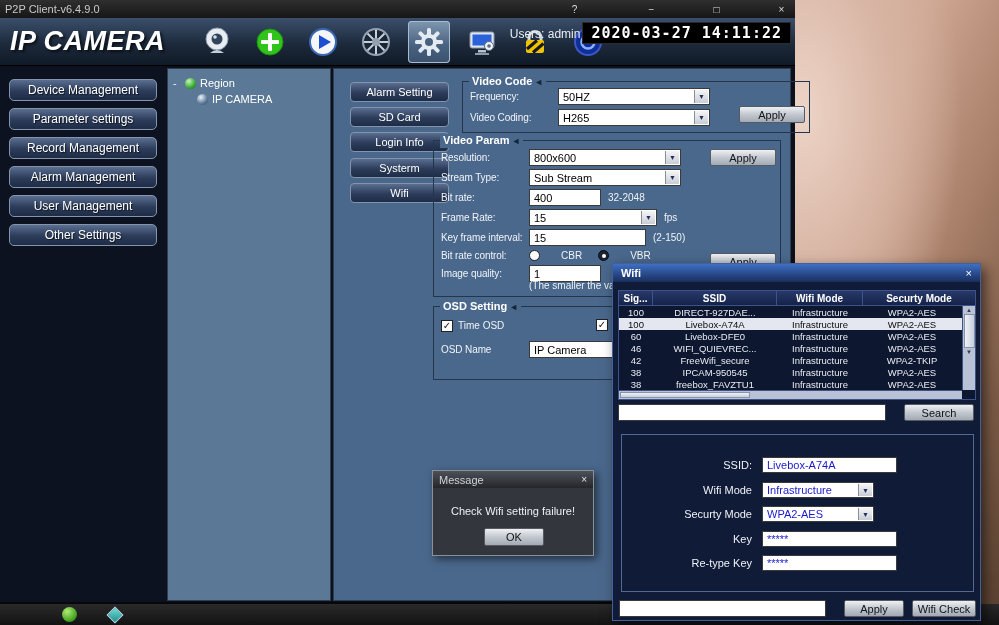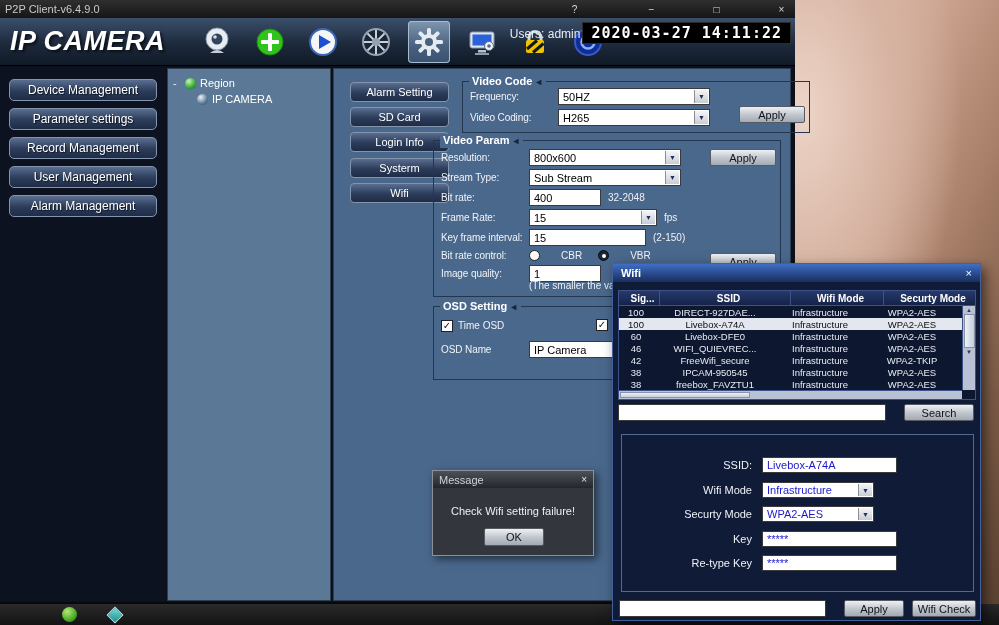--- a/index.html
+++ b/index.html
@@ -94,21 +94,21 @@
   .msg-text { margin-top:17px; text-align:center; color:#eceff2; font-size:11px; }
   .msg-ok { bottom:9px; left:51px; width:60px; height:18px; }
 
   
   .wifi { position:absolute; left:612px; top:263px; width:369px; height:358px; z-index:5; background:#101b37; border:1px solid #44609c; box-shadow:4px 5px 12px rgba(0,0,0,.6); }
   .wifi-title { height:18px; background:linear-gradient(#3f6fc4,#23407c 70%,#1a2f5e); color:#fff; font-size:11px; font-weight:bold; display:flex; align-items:center; padding:0 8px; }
   .wifi-close { margin-left:auto; color:#fff; font-size:11px; font-weight:normal; }
 
   .wtable { position:absolute; left:5px; top:26px; width:358px; height:110px; border:1px solid #3c5288; background:#0d1730; }
   .wt-head { display:flex; height:15px; background:linear-gradient(#27396a,#15234a); border-bottom:1px solid #3c5288; color:#fff; font-size:10px; font-weight:bold; }
-  .wt-head > div { display:flex; align-items:center; justify-content:center; border-right:1px solid #3c5288;margin-left:7px; }
+  .wt-head > div { display:flex; align-items:center; justify-content:center; border-right:1px solid #3c5288; }
   .col-sig { width:34px; flex:0 0 34px; }
   .col-ssid { width:124px; flex:0 0 124px; }
   .col-mode { width:86px; flex:0 0 86px; }
   .wt-head .col-sec { flex:1; border-right:none; }
   .wt-row .col-sec { width:98px; flex:0 0 98px; }
   .wt-body { position:absolute; left:0; top:15px; right:13px; bottom:9px; overflow:hidden; }
   .wt-row { display:flex; height:12px; color:#e8ebf2; font-size:9.5px; align-items:center; }
   .wt-row > div { text-align:center; overflow:hidden; white-space:nowrap; }
   .wt-row.selected { background:#e4e7f0; color:#0a0a0a; }
   .wt-vscroll { position:absolute; right:0; top:15px; width:13px; bottom:9px; background:#b9c1d4; border-left:1px solid #3c5288; display:flex; flex-direction:column; align-items:center; font-size:6px; color:#333a4c; padding:1px 0; }
@@ -218,22 +218,23 @@
     <div class="header-right">
       <div class="users">Users: admin</div>
       <div class="clock">2020-03-27 14:11:22</div>
     </div>
   </div>
 
   <div class="sidebar">
     <div class="side-btn">Device Management</div>
     <div class="side-btn">Parameter settings</div>
     <div class="side-btn">Record Management</div>
+    <div class="side-btn">Alarm Management</div>
     <div class="side-btn">User Management</div>
-    <div class="side-btn">Alarm Management</div>
+    <div class="side-btn">Other Settings</div>
   </div>
 
   <div class="tree">
     <div class="tree-row">
       <span class="collapse">-</span>
       <span class="orb region"></span>
       <span>Region</span>
     </div>
     <div class="tree-row child">
       <span class="orb camera"></span>

